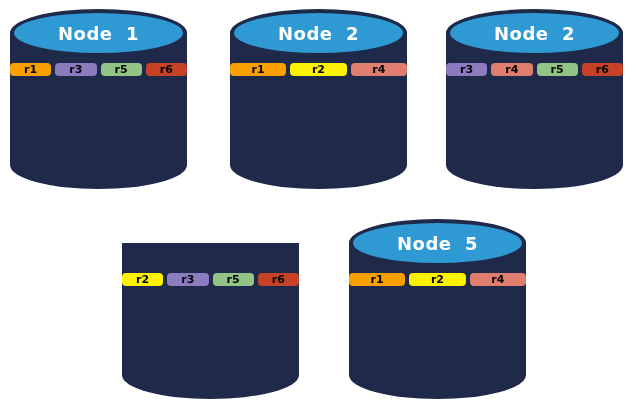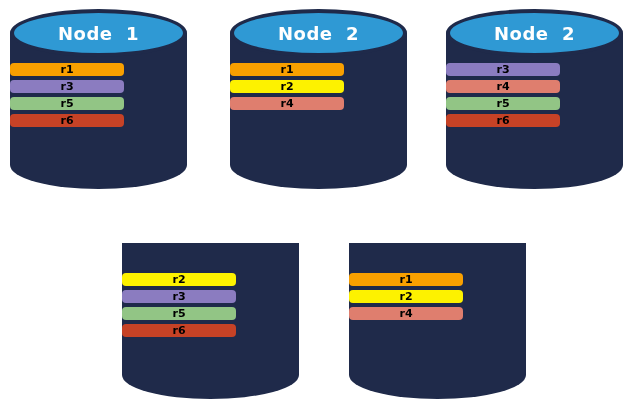--- a/index.html
+++ b/index.html
@@ -55,21 +55,21 @@
     font-weight: bold;
     white-space: pre;
     letter-spacing: 0.5px;
   }
   .bars {
     position: absolute;
     left: 0; right: 0;
     top: 54px;
     z-index: 3;
     display: flex;
-    flex-direction: column;
+    flex-direction: row;
     gap: 4px;
   }
   .bar {
     width: 114px;
     height: 13px;
     border-radius: 4px;
     color: var(--bar-text);
     font-size: 11px;
     font-weight: bold;
     line-height: 13px;
@@ -119,19 +119,22 @@
     <div class="cyl-body"></div>
     <div class="bars">
         <div class="bar" style="background: rgb(253, 242, 0);">r2</div>
         <div class="bar" style="background: rgb(139, 124, 192);">r3</div>
         <div class="bar" style="background: rgb(146, 197, 133);">r5</div>
         <div class="bar" style="background: rgb(198, 66, 38);">r6</div>
       </div>
   </div>
     <div class="node">
     <div class="cyl-body"></div>
+    <div class="cyl-top">
+      <span class="node-title">Node  5</span>
+    </div>
     <div class="bars">
         <div class="bar" style="background: rgb(249, 160, 0);">r1</div>
         <div class="bar" style="background: rgb(253, 242, 0);">r2</div>
         <div class="bar" style="background: rgb(223, 126, 110);">r4</div>
       </div>
   </div>
   </div>
 
 </body></html>

